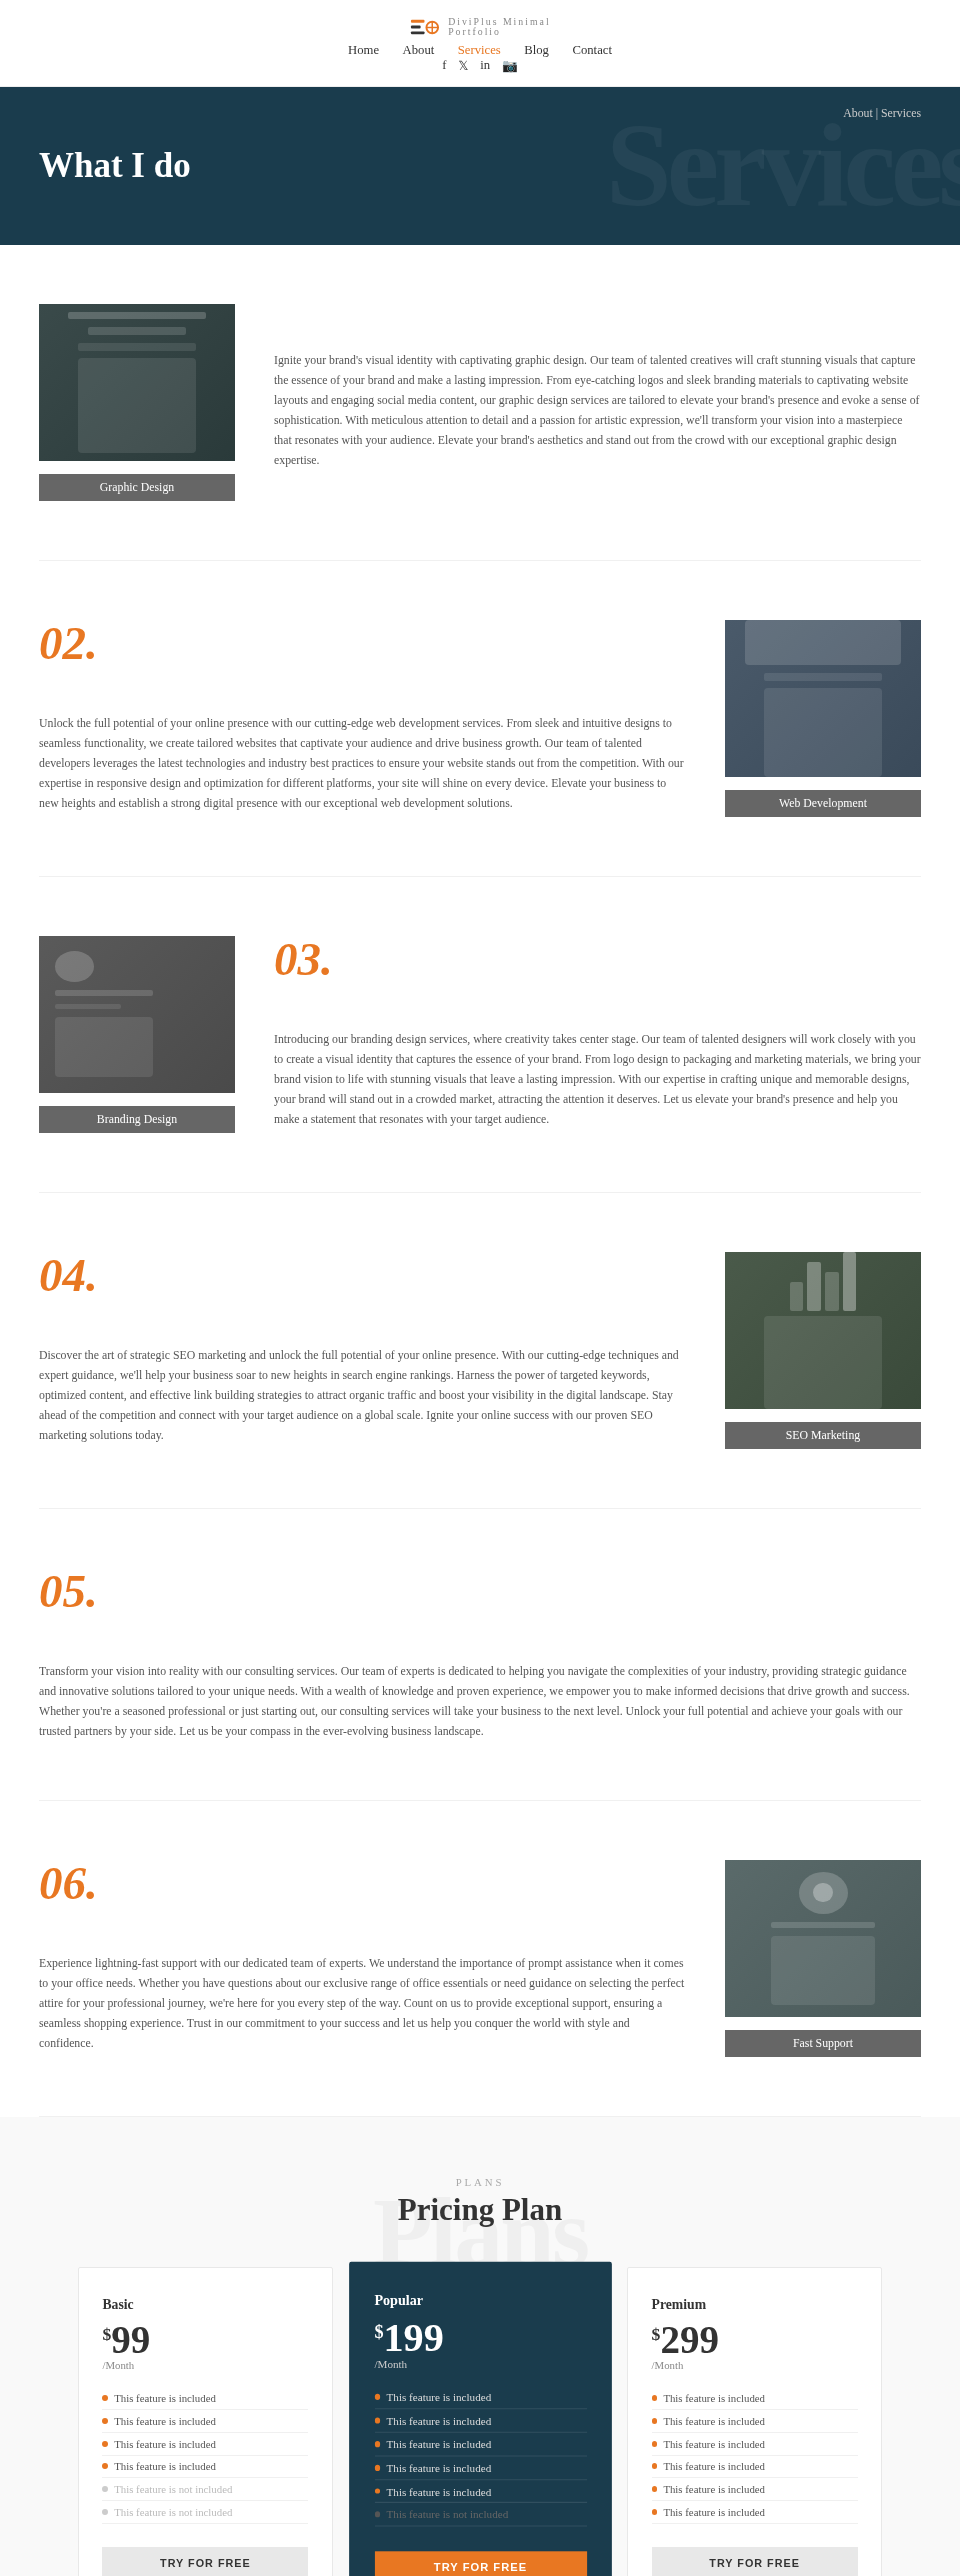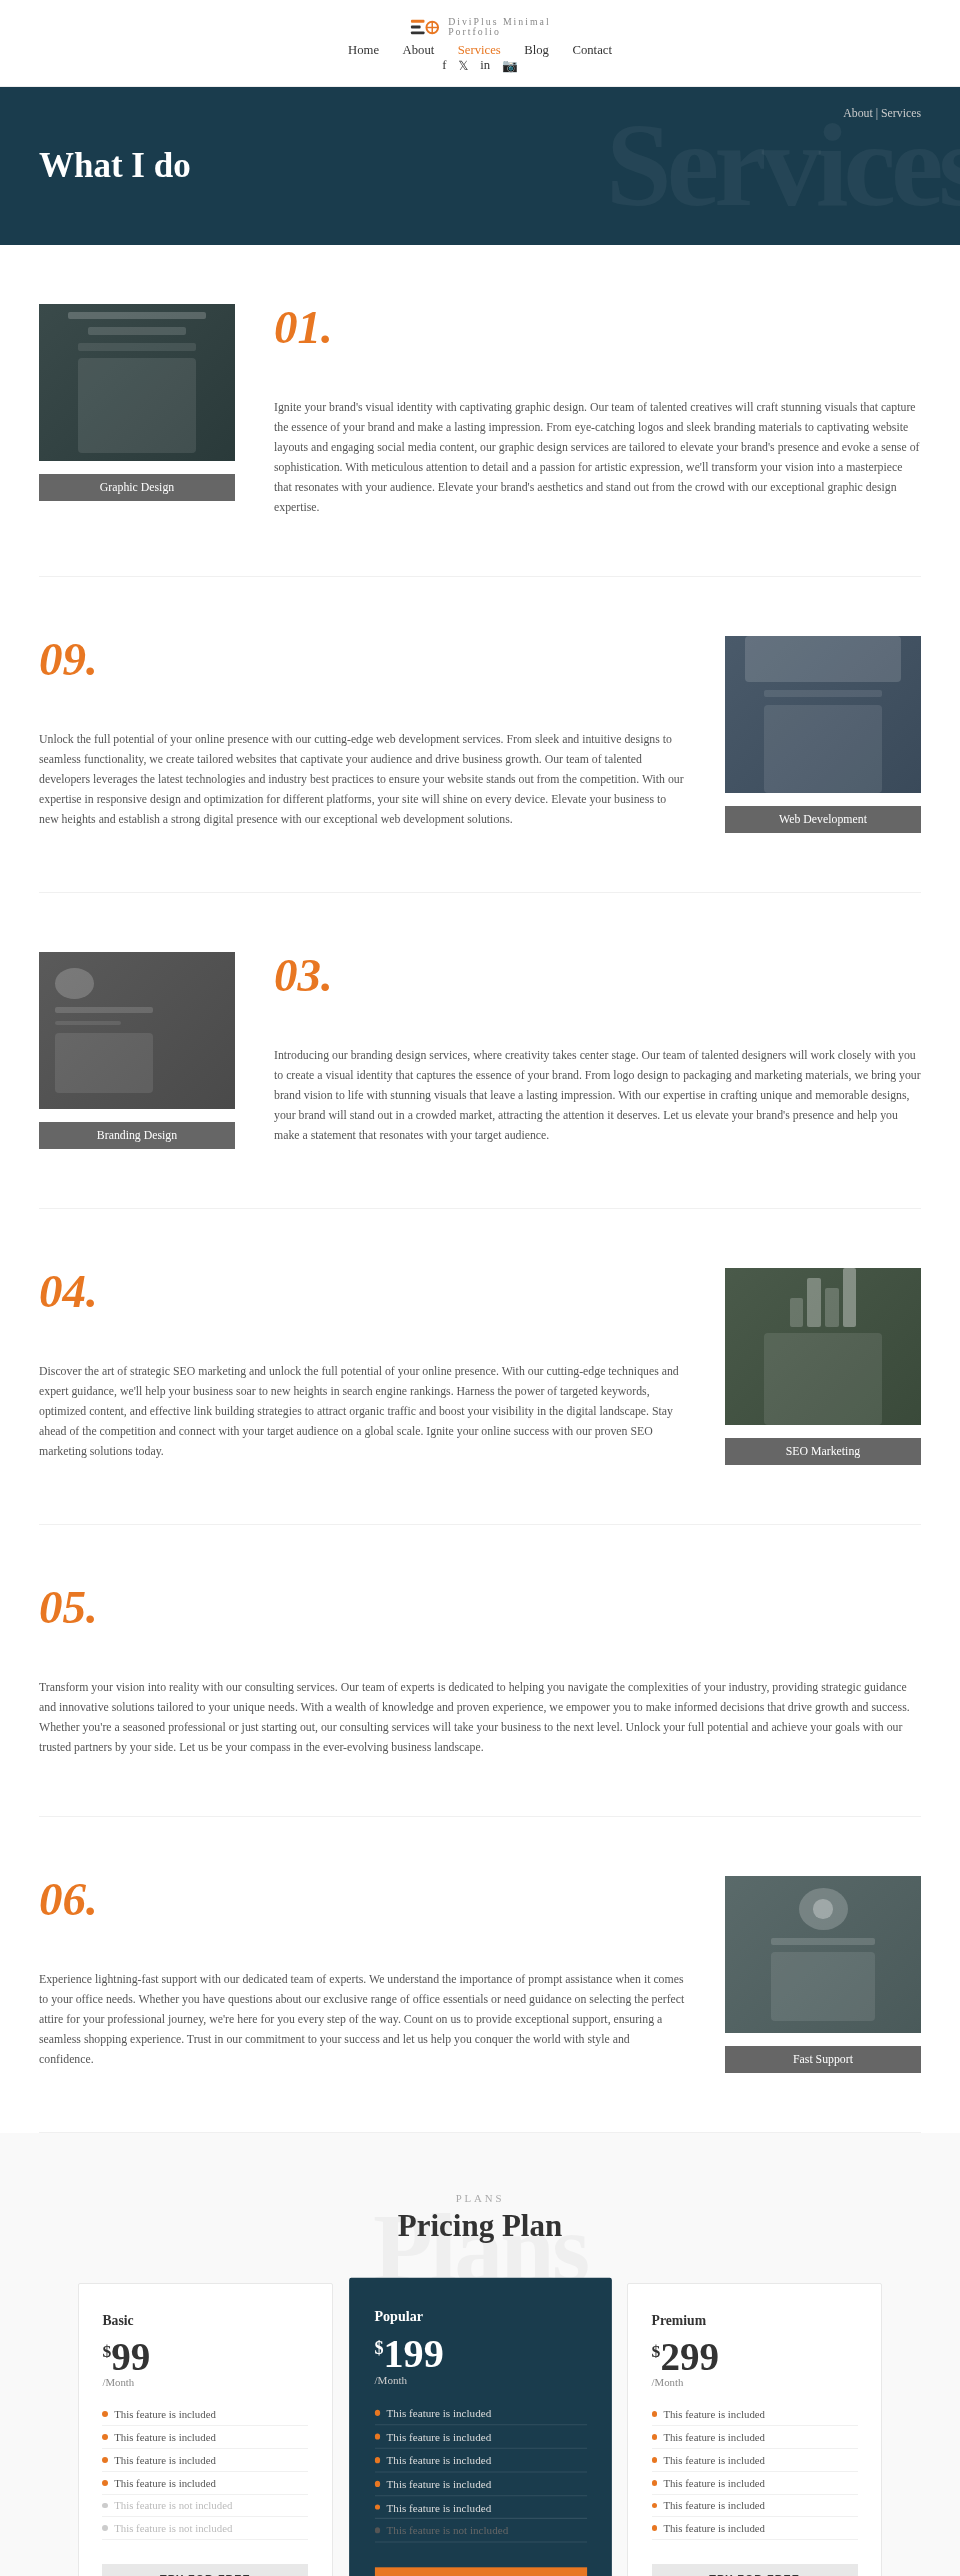--- a/index.html
+++ b/index.html
@@ -307,37 +307,36 @@
       <div class="img-graphic-design">
         <div class="img-fill" style="flex-direction:column; gap:7.8px;">
           <div style="width:70%;height:7.8px;background:rgba(255,255,255,0.2);border-radius:2px;"></div>
           <div style="width:50%;height:7.8px;background:rgba(255,255,255,0.15);border-radius:2px;"></div>
           <div style="width:60%;height:7.8px;background:rgba(255,255,255,0.1);border-radius:2px;"></div>
         </div>
       </div>
       <div class="service-label">Graphic Design</div>
     </div>
     <div class="service-content">
-      <div class="service-number">01.</div>
       <p class="service-text">Ignite your brand's visual identity with captivating graphic design. Our team of talented creatives will craft stunning visuals that capture the essence of your brand and make a lasting impression. From eye-catching logos and sleek branding materials to captivating website layouts and engaging social media content, our graphic design services are tailored to elevate your brand's presence and evoke a sense of sophistication. With meticulous attention to detail and a passion for artistic expression, we'll transform your vision into a masterpiece that resonates with your audience. Elevate your brand's aesthetics and stand out from the crowd with our exceptional graphic design expertise.</p>
     </div>
   </div>
 
   <div class="service-section reverse">
     <div class="service-image-wrap">
       <div class="img-web-dev">
         <div class="img-fill" style="flex-direction:column; gap:7.8px;">
           <div style="width:80%;height:49px;background:rgba(255,255,255,0.15);border-radius:3.9px;"></div>
           <div style="width:60%;height:7.8px;background:rgba(255,255,255,0.1);border-radius:2px;"></div>
         </div>
       </div>
       <div class="service-label">Web Development</div>
     </div>
     <div class="service-content">
-      <div class="service-number">09.</div>
+      <div class="service-number">02.</div>
       <p class="service-text">Unlock the full potential of your online presence with our cutting-edge web development services. From sleek and intuitive designs to seamless functionality, we create tailored websites that captivate your audience and drive business growth. Our team of talented developers leverages the latest technologies and industry best practices to ensure your website stands out from the competition. With our expertise in responsive design and optimization for different platforms, your site will shine on every device. Elevate your business to new heights and establish a strong digital presence with our exceptional web development solutions.</p>
     </div>
   </div>
 
   <div class="service-section">
     <div class="service-image-wrap">
       <div class="img-branding">
         <div class="img-fill" style="flex-direction:column; gap:7.8px; align-items:flex-start; padding:15.7px;">
           <div style="width:39px;height:39px;border-radius:50%;background:rgba(255,255,255,0.2);"></div>
           <div style="width:60%;height:7.8px;background:rgba(255,255,255,0.15);border-radius:2px;"></div>

